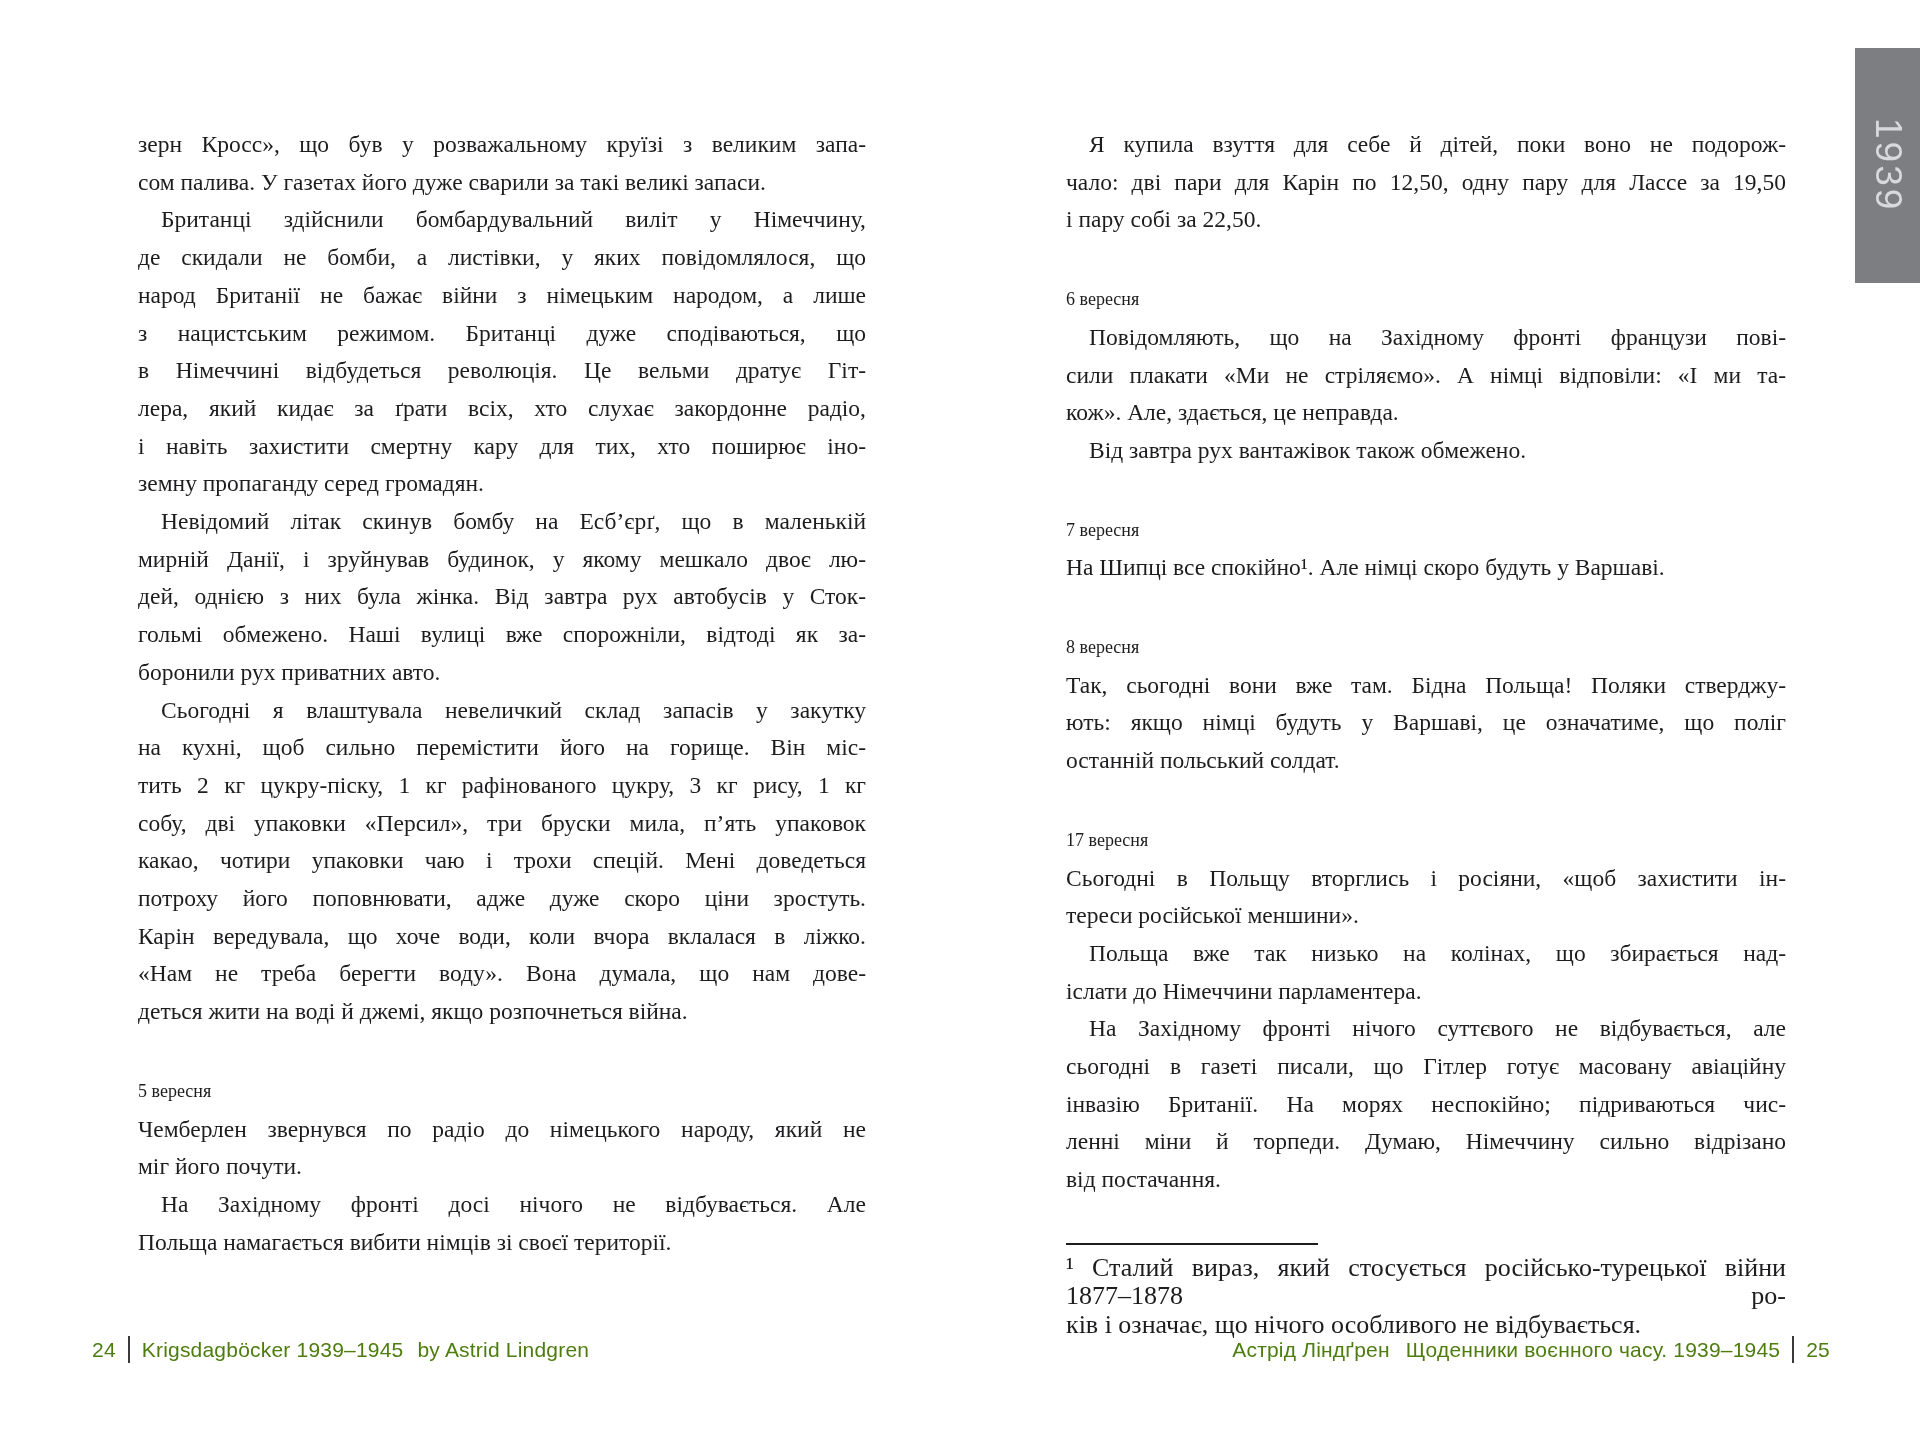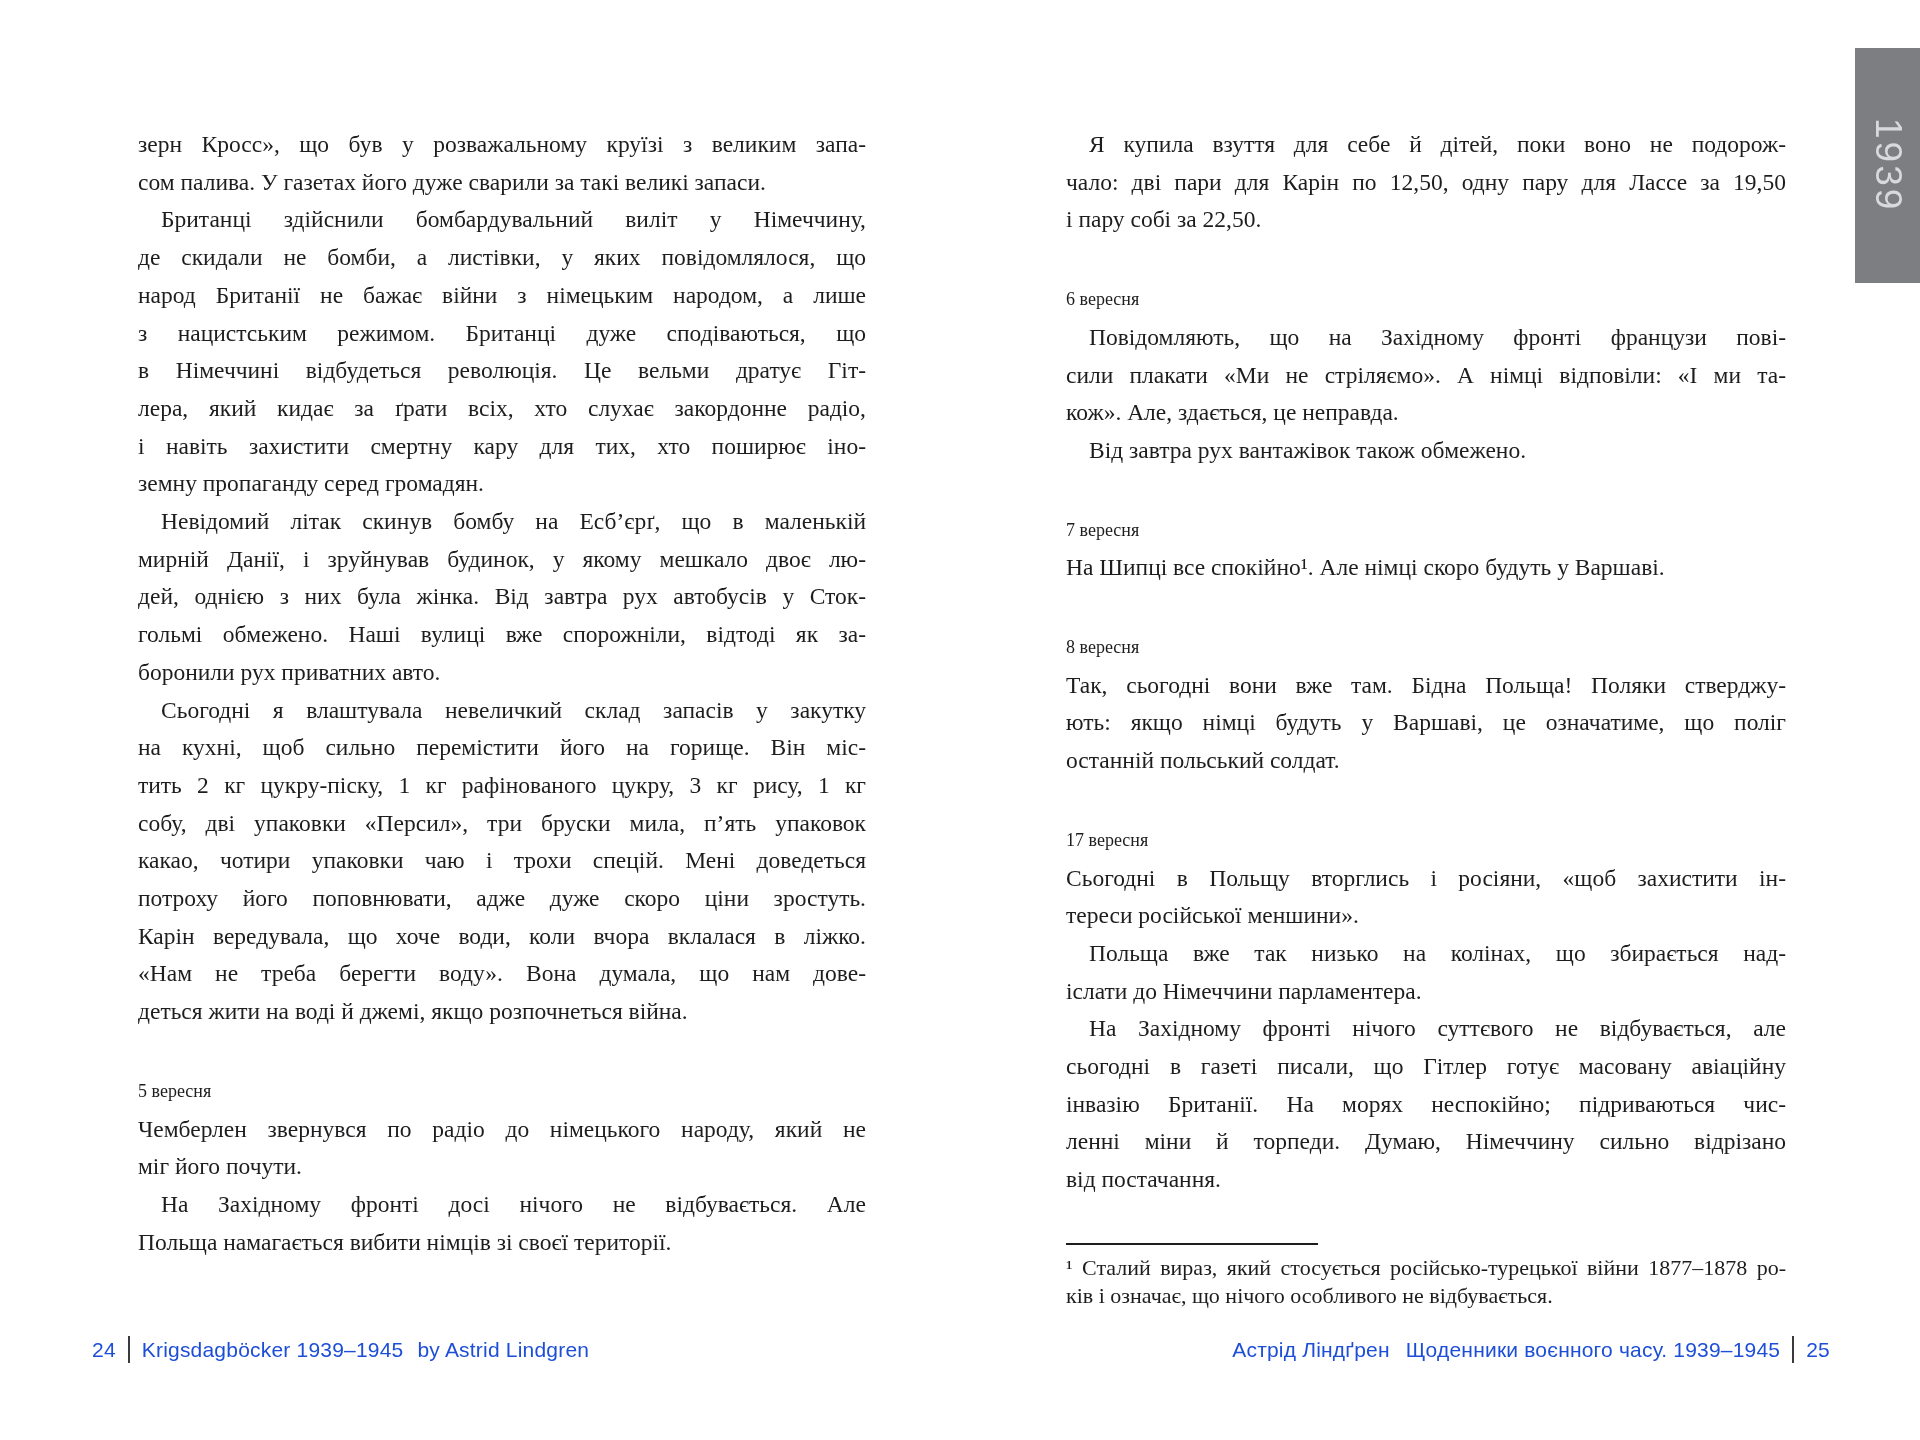--- a/index.html
+++ b/index.html
@@ -14,25 +14,25 @@
   .para{margin:0;font-size:23.5px;line-height:37.7px;}
   .ln{text-align:justify;text-align-last:justify;white-space:normal;}
   .ln.last{text-align-last:left;}
   .para.indent .ln:first-child{text-indent:23px;}
   .date{
     margin:42px 0 0 0;font-weight:normal;
     font-size:18px;line-height:37.7px;
   }
   .footnote{margin-top:44px;}
   .fn-rule{width:252px;border-top:2px solid #1d1d1f;margin:0 0 9px 0;}
-  .fn-text .ln{font-size:22px;line-height:28.5px;}
+  .fn-text .ln{font-size:26px;line-height:28.5px;}
   .footer{
     position:absolute;top:1336px;
     font-family:"Liberation Sans","DejaVu Sans",sans-serif;
-    font-size:21px;color:#1d4ed8;letter-spacing:0.2px;white-space:nowrap;
+    font-size:21px;color:#4d7c0f;letter-spacing:0.2px;white-space:nowrap;
   }
   .footer-left{left:92px;}
   .footer-right{right:90px;text-align:right;}
   .fbar{
     display:inline-block;width:2px;height:27px;background:#3a3a3c;
     vertical-align:-6px;margin:0 12px;
   }
   .ftitle{margin-right:14px;}
   .fauthor-ua{margin-right:16px;}
   .year-tab{

